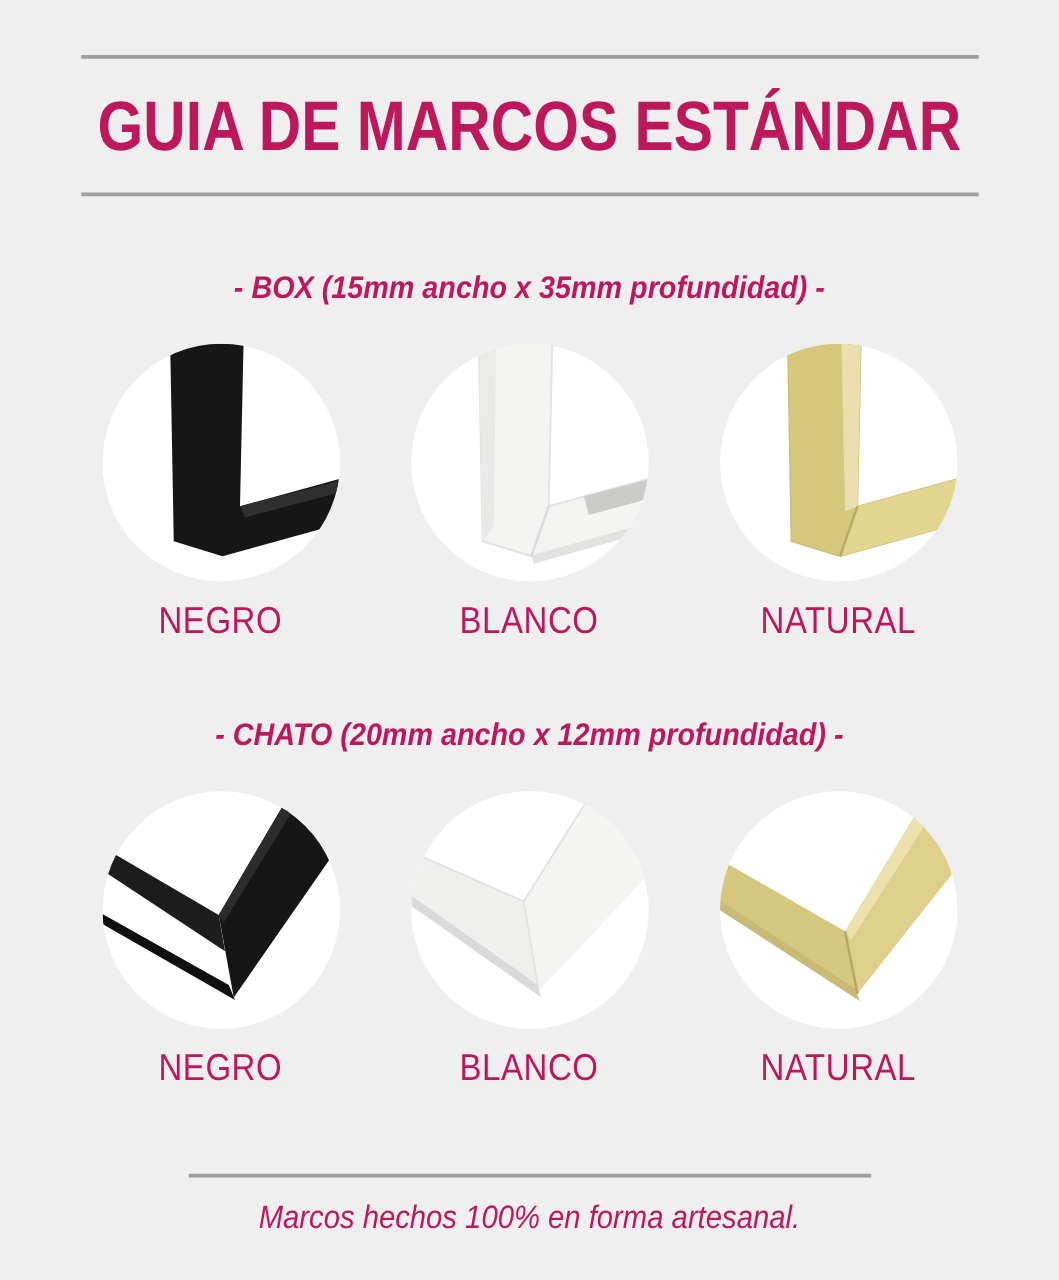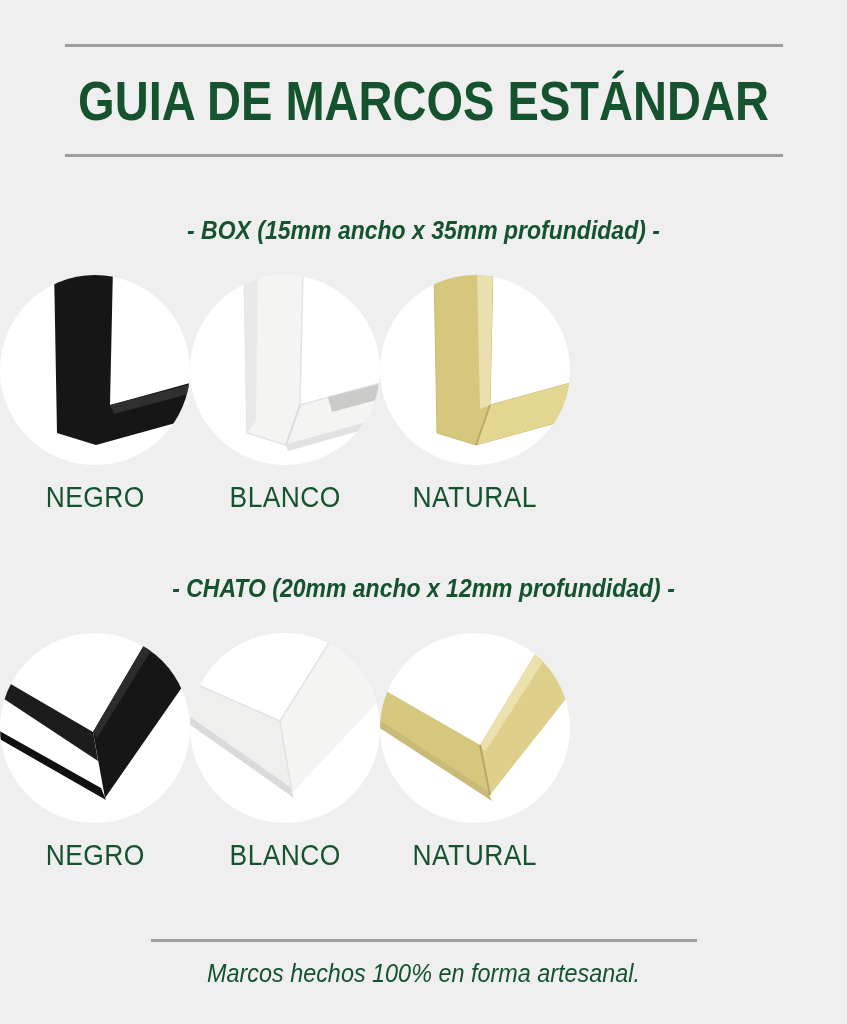--- a/index.html
+++ b/index.html
@@ -3,21 +3,21 @@
 <meta charset="utf-8">
 <title>Guia de Marcos</title>
 <style>
   html,body{margin:0;padding:0;background:#ffffff;}
   .poster{
     position:relative;
     width:847px;height:1024px;
     margin:0 auto;
     background:#efefef;
     font-family:"Liberation Sans", sans-serif;
-    color:#14532d;
+    color:#be185d;
     overflow:hidden;
   }
   .rule{height:3px;background:#9e9e9e;margin:0 auto;}
   .rule-top{width:718px;margin-top:44px;}
   .rule-title{width:718px;}
   .rule-footer{width:546px;margin-top:66px;}
 
   .title{
     margin:0;height:107px;
     display:flex;align-items:center;justify-content:center;
@@ -27,21 +27,21 @@
   }
   .section-heading{
     margin:56px 0 0 0;
     height:34px;line-height:34px;
     text-align:center;
     font-size:25px;font-weight:700;font-style:italic;
     transform:scaleX(0.92);
     white-space:nowrap;
   }
   .row{
-    display:flex;
+    display:flex;justify-content:center;gap:57px;
     margin-top:28px;
   }
   .item{margin:0;display:flex;flex-direction:column;align-items:center;}
   .circle{
     width:190px;height:190px;border-radius:50%;
     background:#ffffff;overflow:hidden;
   }
   .circle svg{display:block;width:190px;height:190px;}
   .label{
     margin-top:14px;

